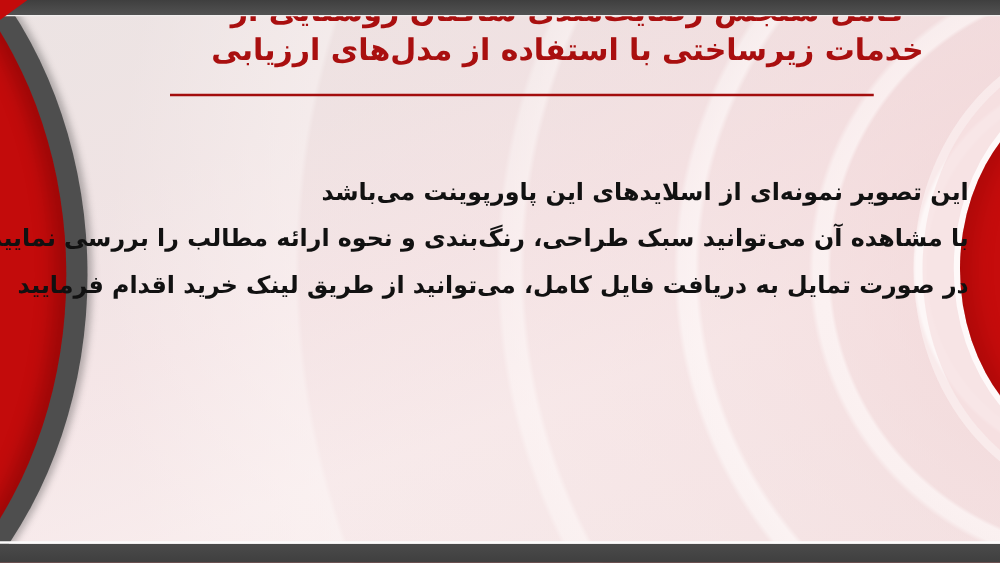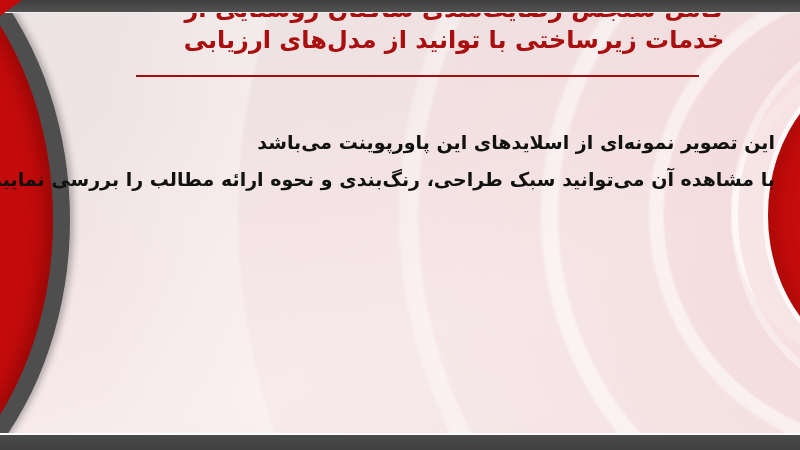--- a/index.html
+++ b/index.html
@@ -98,21 +98,21 @@
   .title-line { white-space: nowrap; }
   .title-underline {
     position: absolute; z-index: 3;
     left: 136px; top: 75px; width: 563px; height: 2px;
     background: #a30d0d;
   }
 
   
   .body-block {
     position: absolute; z-index: 4;
-    right: 25px; top: 124px; width: 645px;
+    right: 25px; top: 136px; width: 645px;
     text-align: right;
     direction: rtl;
     color: #111111;
     font-size: 19px;
     line-height: 37px;
     font-weight: 600;
   }
   .body-line { white-space: nowrap; }
 </style>
 </head>
@@ -124,25 +124,26 @@
   <div class="bg-rings"></div>
 
   <div class="left-gray-arc"></div>
   <div class="left-red-ellipse"></div>
   <div class="right-red-circle"></div>
 
   <div class="title-underline"></div>
 
   <div class="title-block" dir="rtl">
     <div class="title-line">کامل سنجش رضایت‌مندی ساکنان روستایی از</div>
-    <div class="title-line">خدمات زیرساختی با توانید از مدل‌های ارزیابی</div>
+    <div class="title-line">خدمات زیرساختی با استفاده از مدل‌های ارزیابی</div>
   </div>
 
   <div class="body-block" dir="rtl">
     <div class="body-line">این تصویر نمونه‌ای از اسلایدهای این پاورپوینت می‌باشد</div>
     <div class="body-line">با مشاهده آن می‌توانید سبک طراحی، رنگ‌بندی و نحوه ارائه مطالب را بررسی نمایید</div>
+    <div class="body-line">در صورت تمایل به دریافت فایل کامل، می‌توانید از طریق لینک خرید اقدام فرمایید</div>
   </div>
 
   <div class="top-bar"></div>
   <div class="bottom-bar"></div>
   <div class="corner-red-wedge"></div>
 
 </div>
 
 </body></html>

